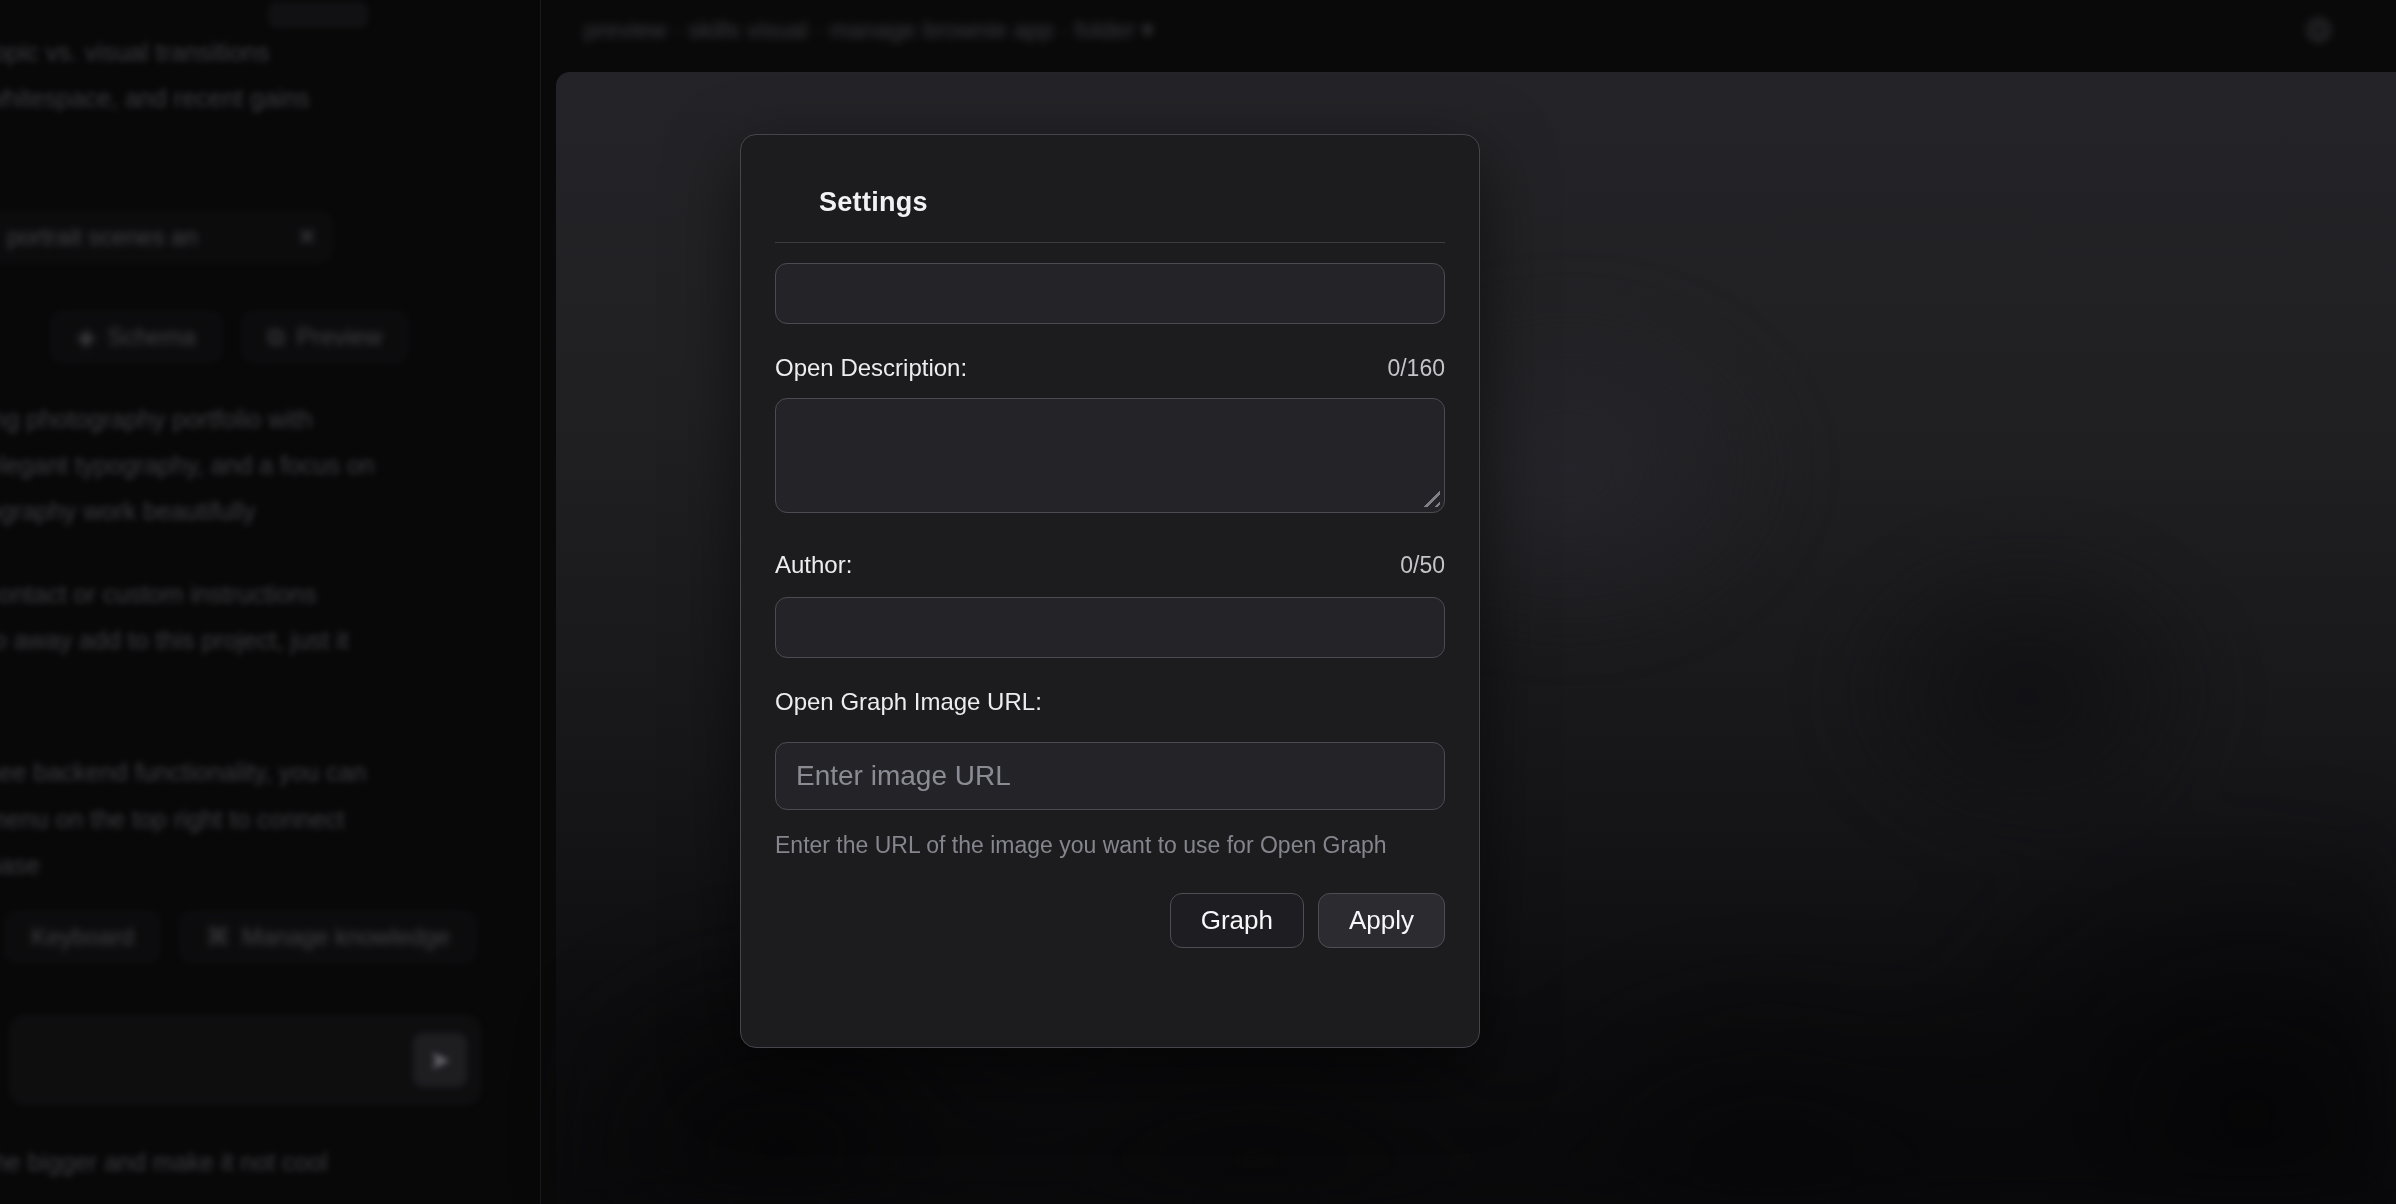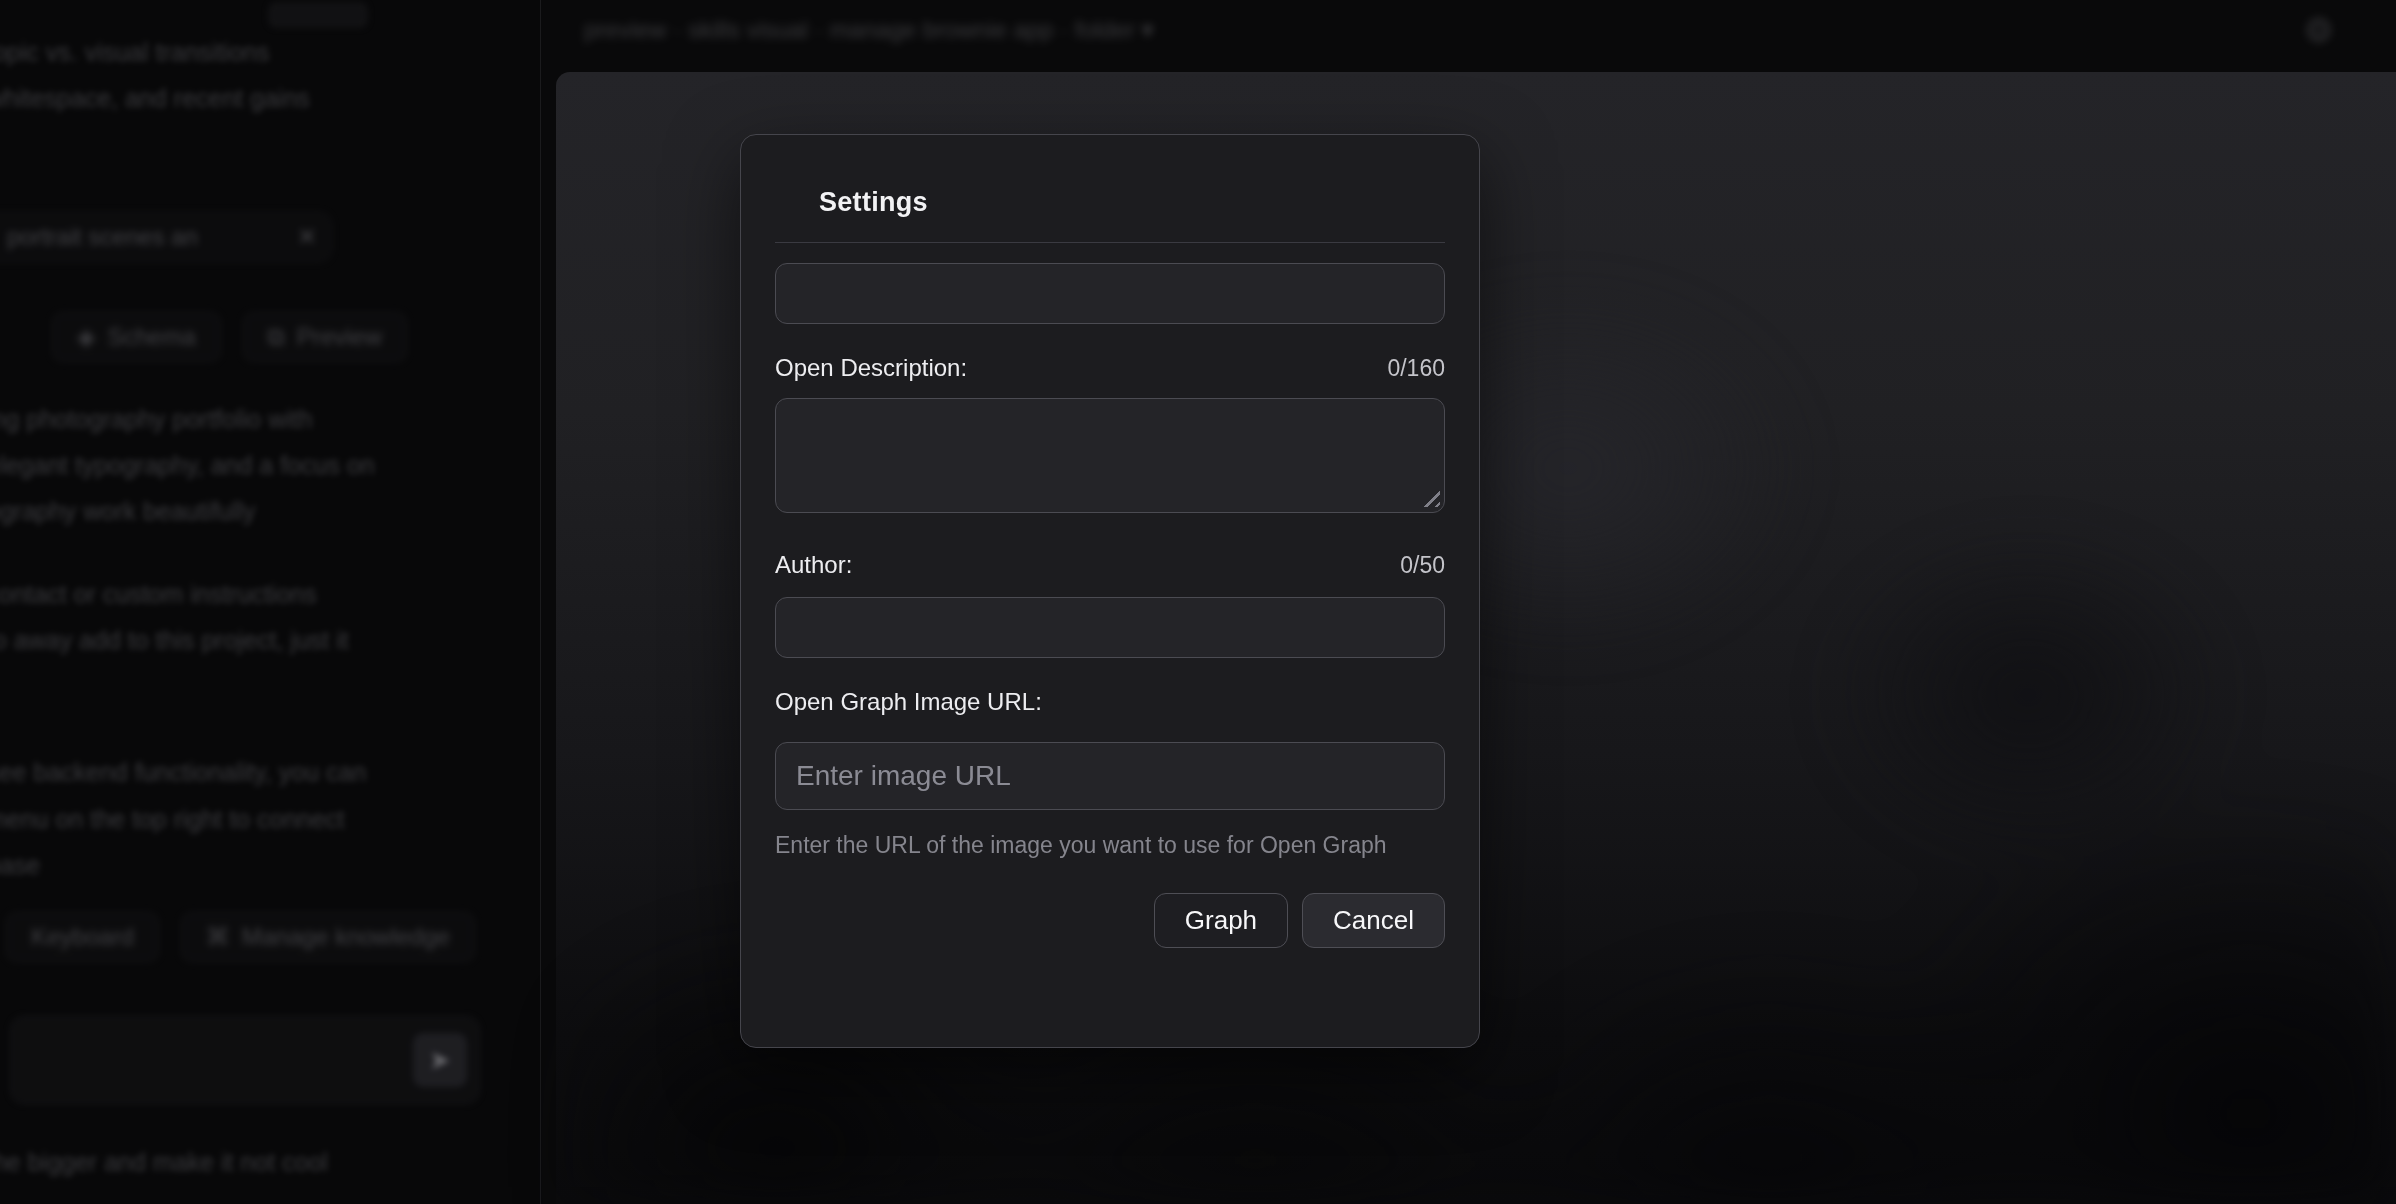--- a/index.html
+++ b/index.html
@@ -159,17 +159,17 @@
     <input class="t-input gap18" type="text" value="" style="">
 
     <div class="label-row mt30">
       <span class="f-label">Open Graph Image URL:</span>
     </div>
     <input class="t-input url-input gap26" type="text" placeholder="Enter image URL" style="">
     <div class="helper">Enter the URL of the image you want to use for Open Graph</div>
 
     <div class="btn-row">
       <button class="btn cancel">Graph</button>
-      <button class="btn apply">Cancel</button>
+      <button class="btn apply">Apply</button>
     </div>
   </div>
 
 </div>
 
 </body></html>

